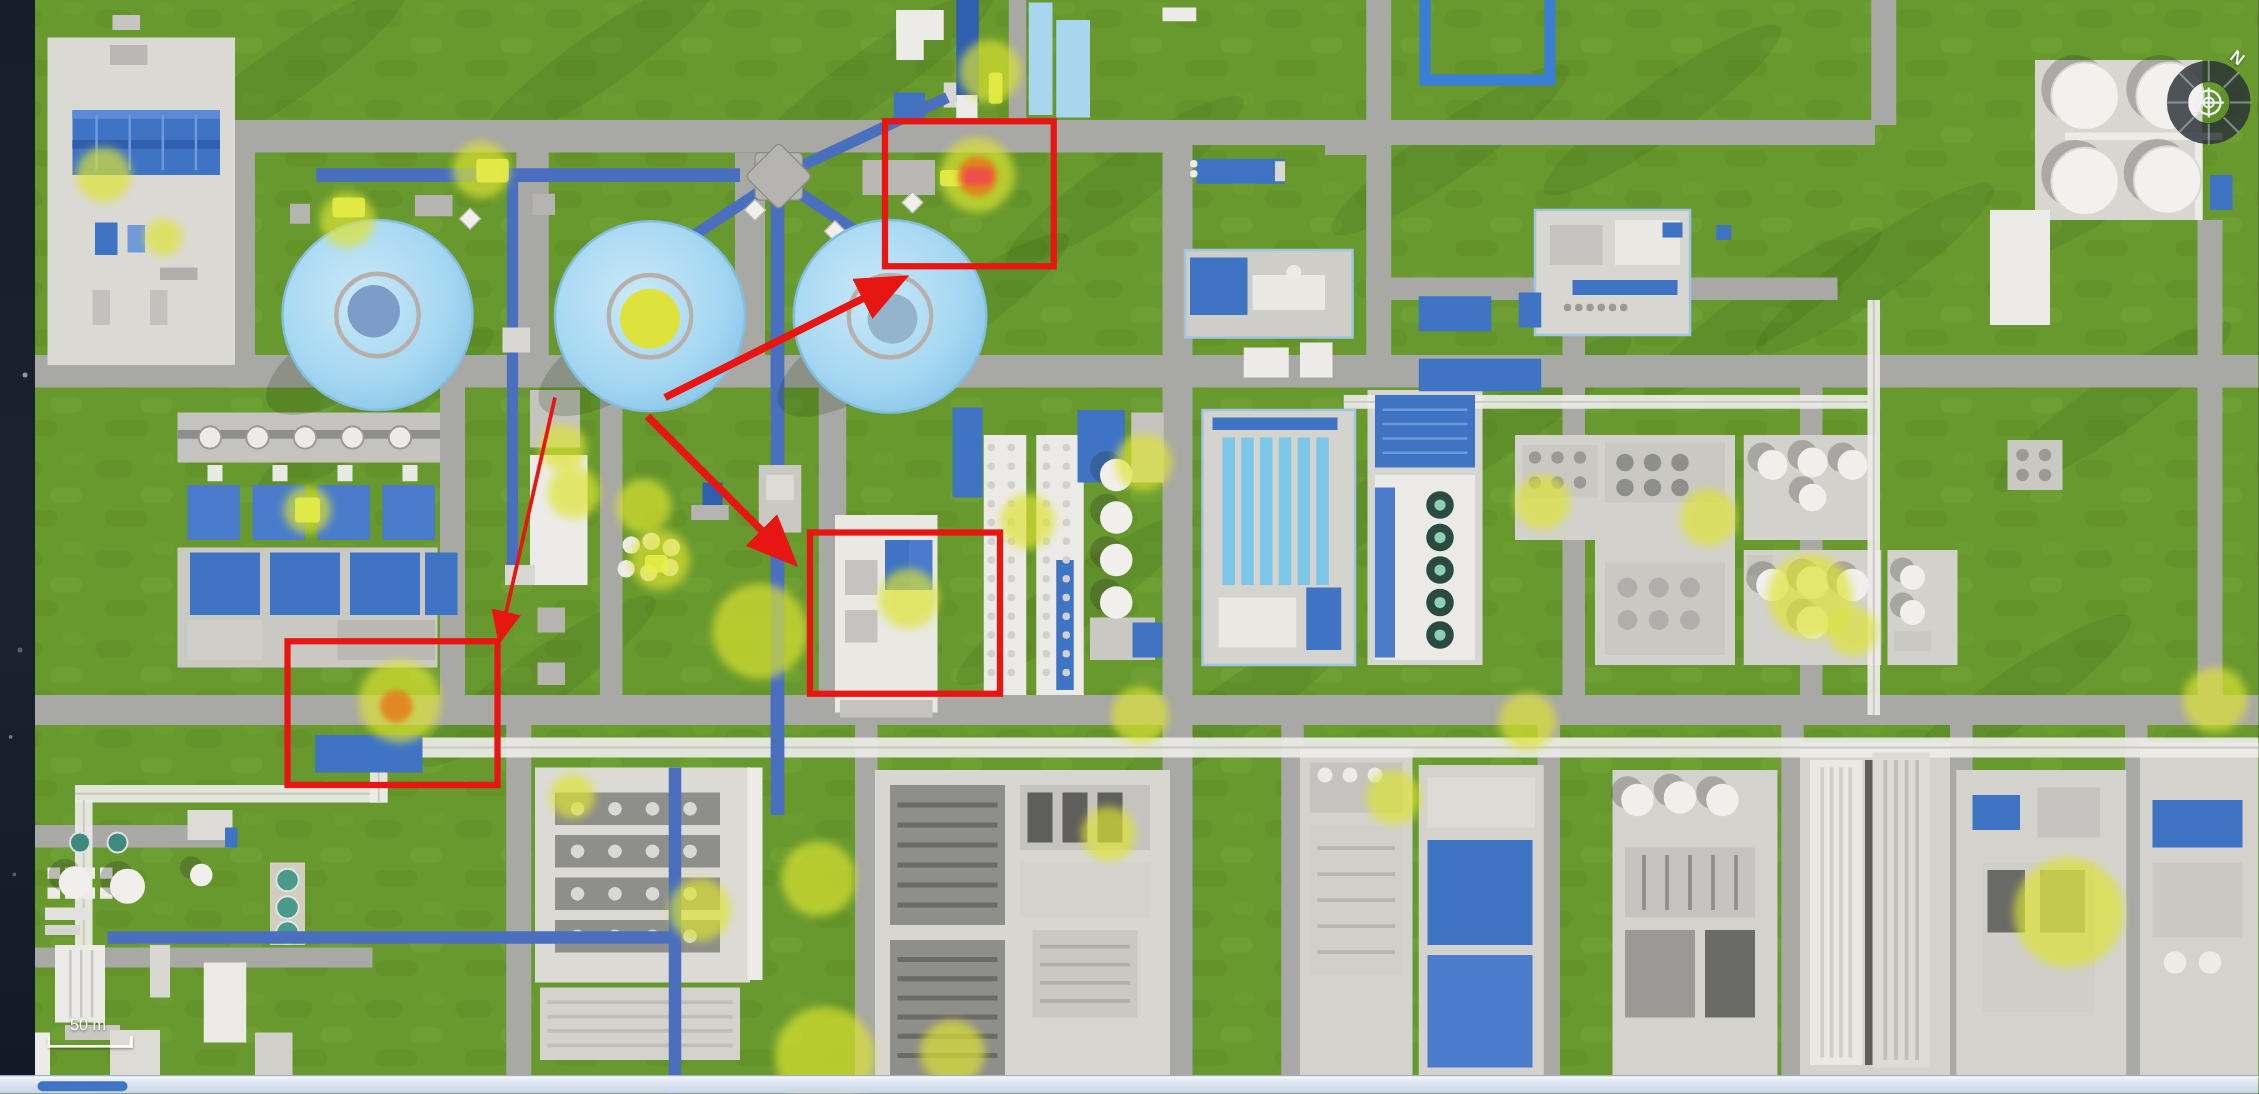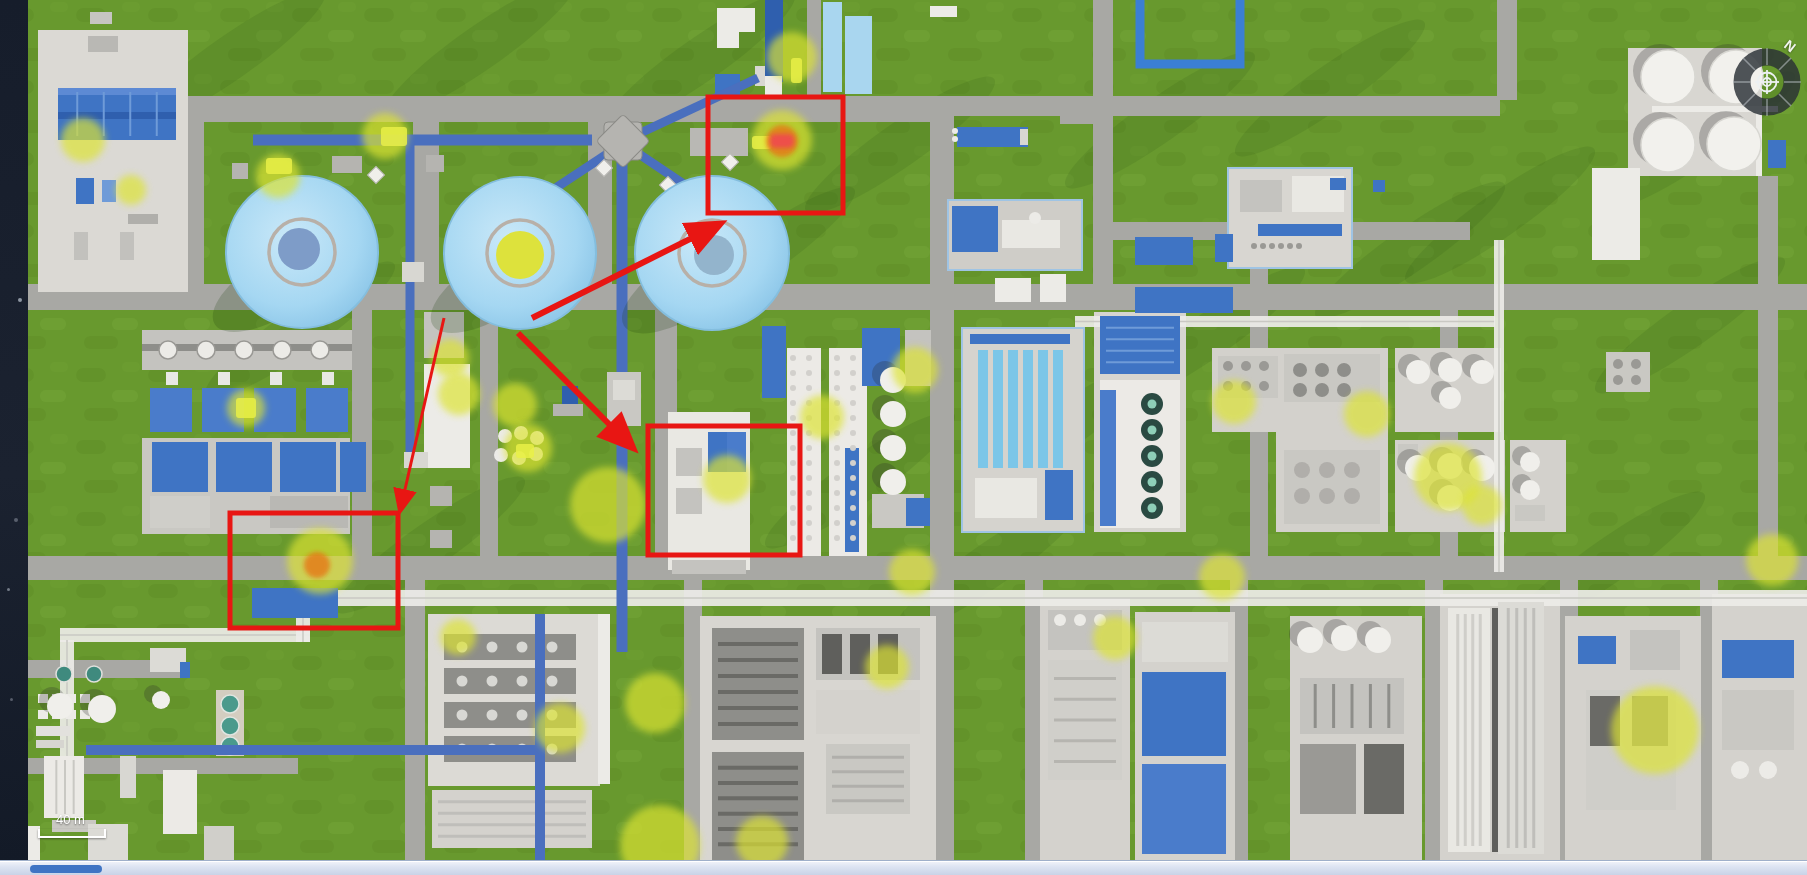--- a/index.html
+++ b/index.html
@@ -636,21 +636,21 @@
         <circle cx="38" cy="38" r="9.5"></circle>
         <circle cx="38" cy="38" r="4"></circle>
         <line x1="38" y1="26" x2="38" y2="50"></line>
         <line x1="26" y1="38" x2="50" y2="38"></line>
       </g>
     </svg>
     <span class="n">N</span>
   </div>
 
   <div class="scalebar">
-    <span class="lbl">40 m</span>
+    <span class="lbl">50 m</span>
     <div class="sline"></div>
   </div>
 
   <div class="left-strip" id="left-strip">
       <div class="dot" style="left: 14px; top: 518px; width: 4px; height: 4px; opacity: 0.35;"></div>
       <div class="dot" style="left: 7px; top: 588px; width: 3px; height: 3px; opacity: 0.5;"></div>
       <div class="dot" style="left: 18px; top: 298px; width: 4px; height: 4px; opacity: 0.65;"></div>
       <div class="dot" style="left: 10px; top: 698px; width: 3px; height: 3px; opacity: 0.35;"></div>
     </div>
 

